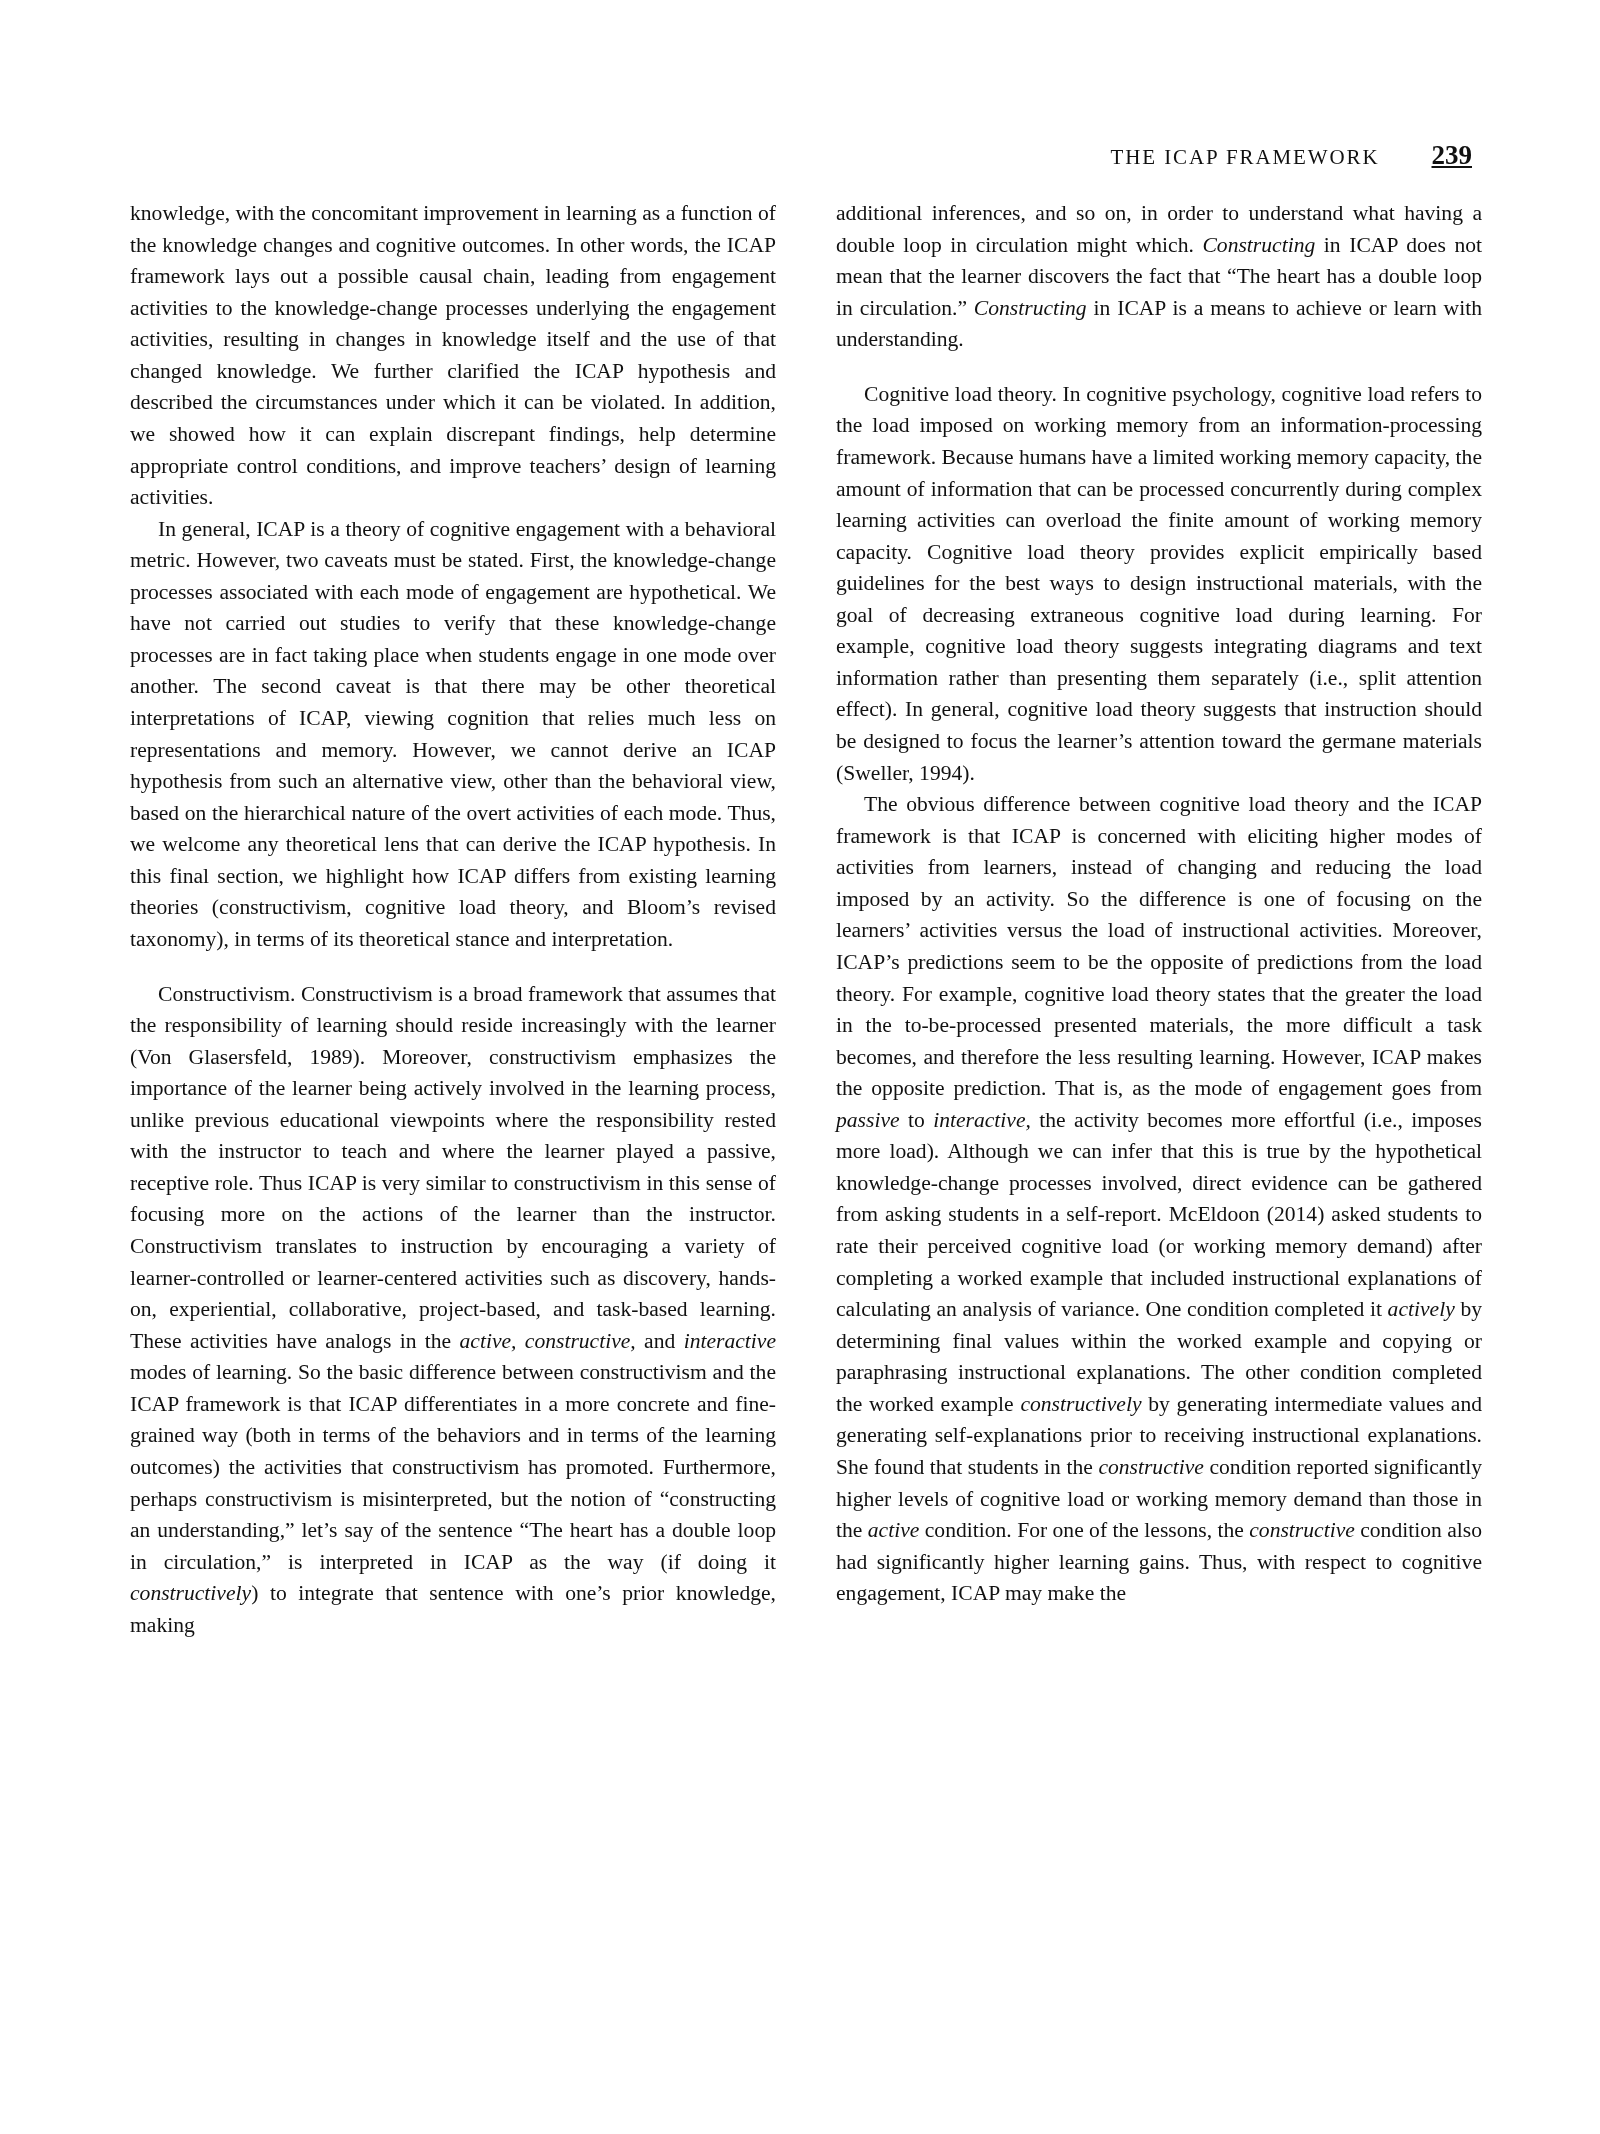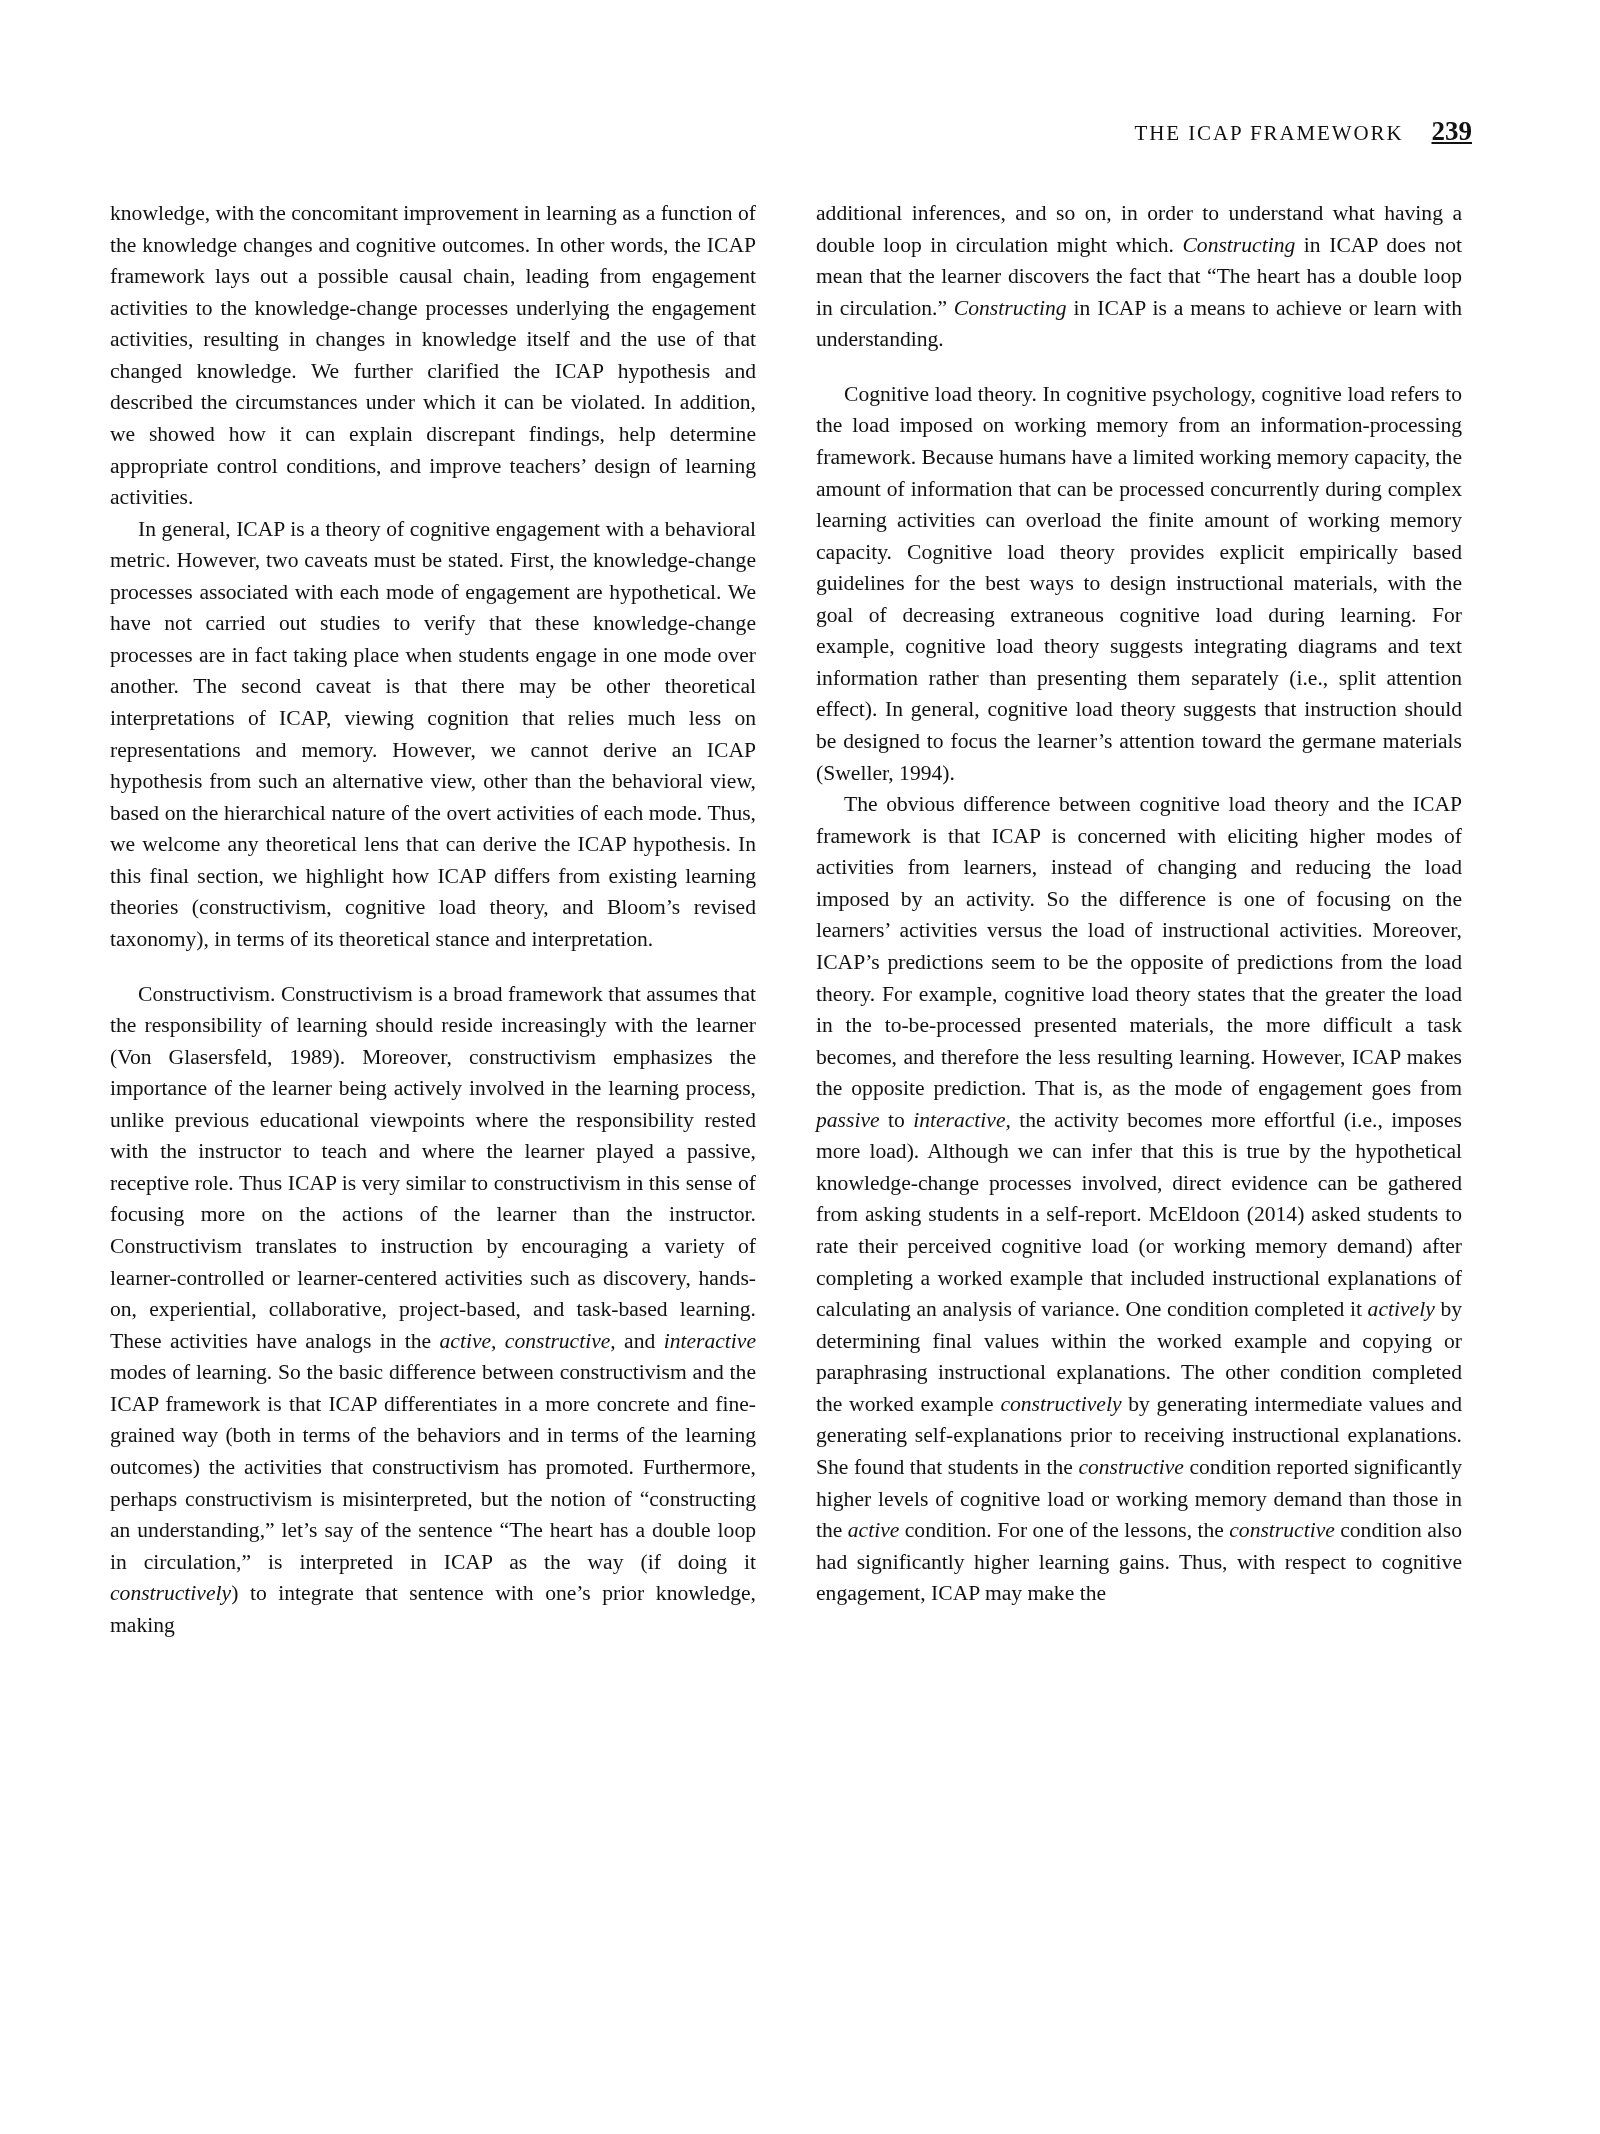--- a/index.html
+++ b/index.html
@@ -17,43 +17,43 @@
   }
   .page {
     position: absolute;
     top: 0; left: 0;
     width: 1600px;
     height: 2134px;
     background: #ffffff;
   }
   .header {
     position: absolute;
-    top: 116px;
+    top: 140px;
     right: 128px;
     display: flex;
     align-items: baseline;
-    gap: 28px;
+    gap: 52px;
   }
   .running-head {
     font-family: "Liberation Serif", serif;
     font-size: 21px;
     letter-spacing: 0.09em;
     color: #111111;
   }
   .page-number {
     font-family: "Liberation Serif", serif;
     font-size: 27px;
     font-weight: 700;
     color: #111111;
     text-decoration: underline;
   }
   .columns {
     position: absolute;
     top: 198px;
-    left: 110px;
+    left: 130px;
     width: 1352px;
     display: flex;
     gap: 60px;
   }
   .column {
     width: 646px;
   }
   p {
     margin: 0;
     font-size: 21.6px;

